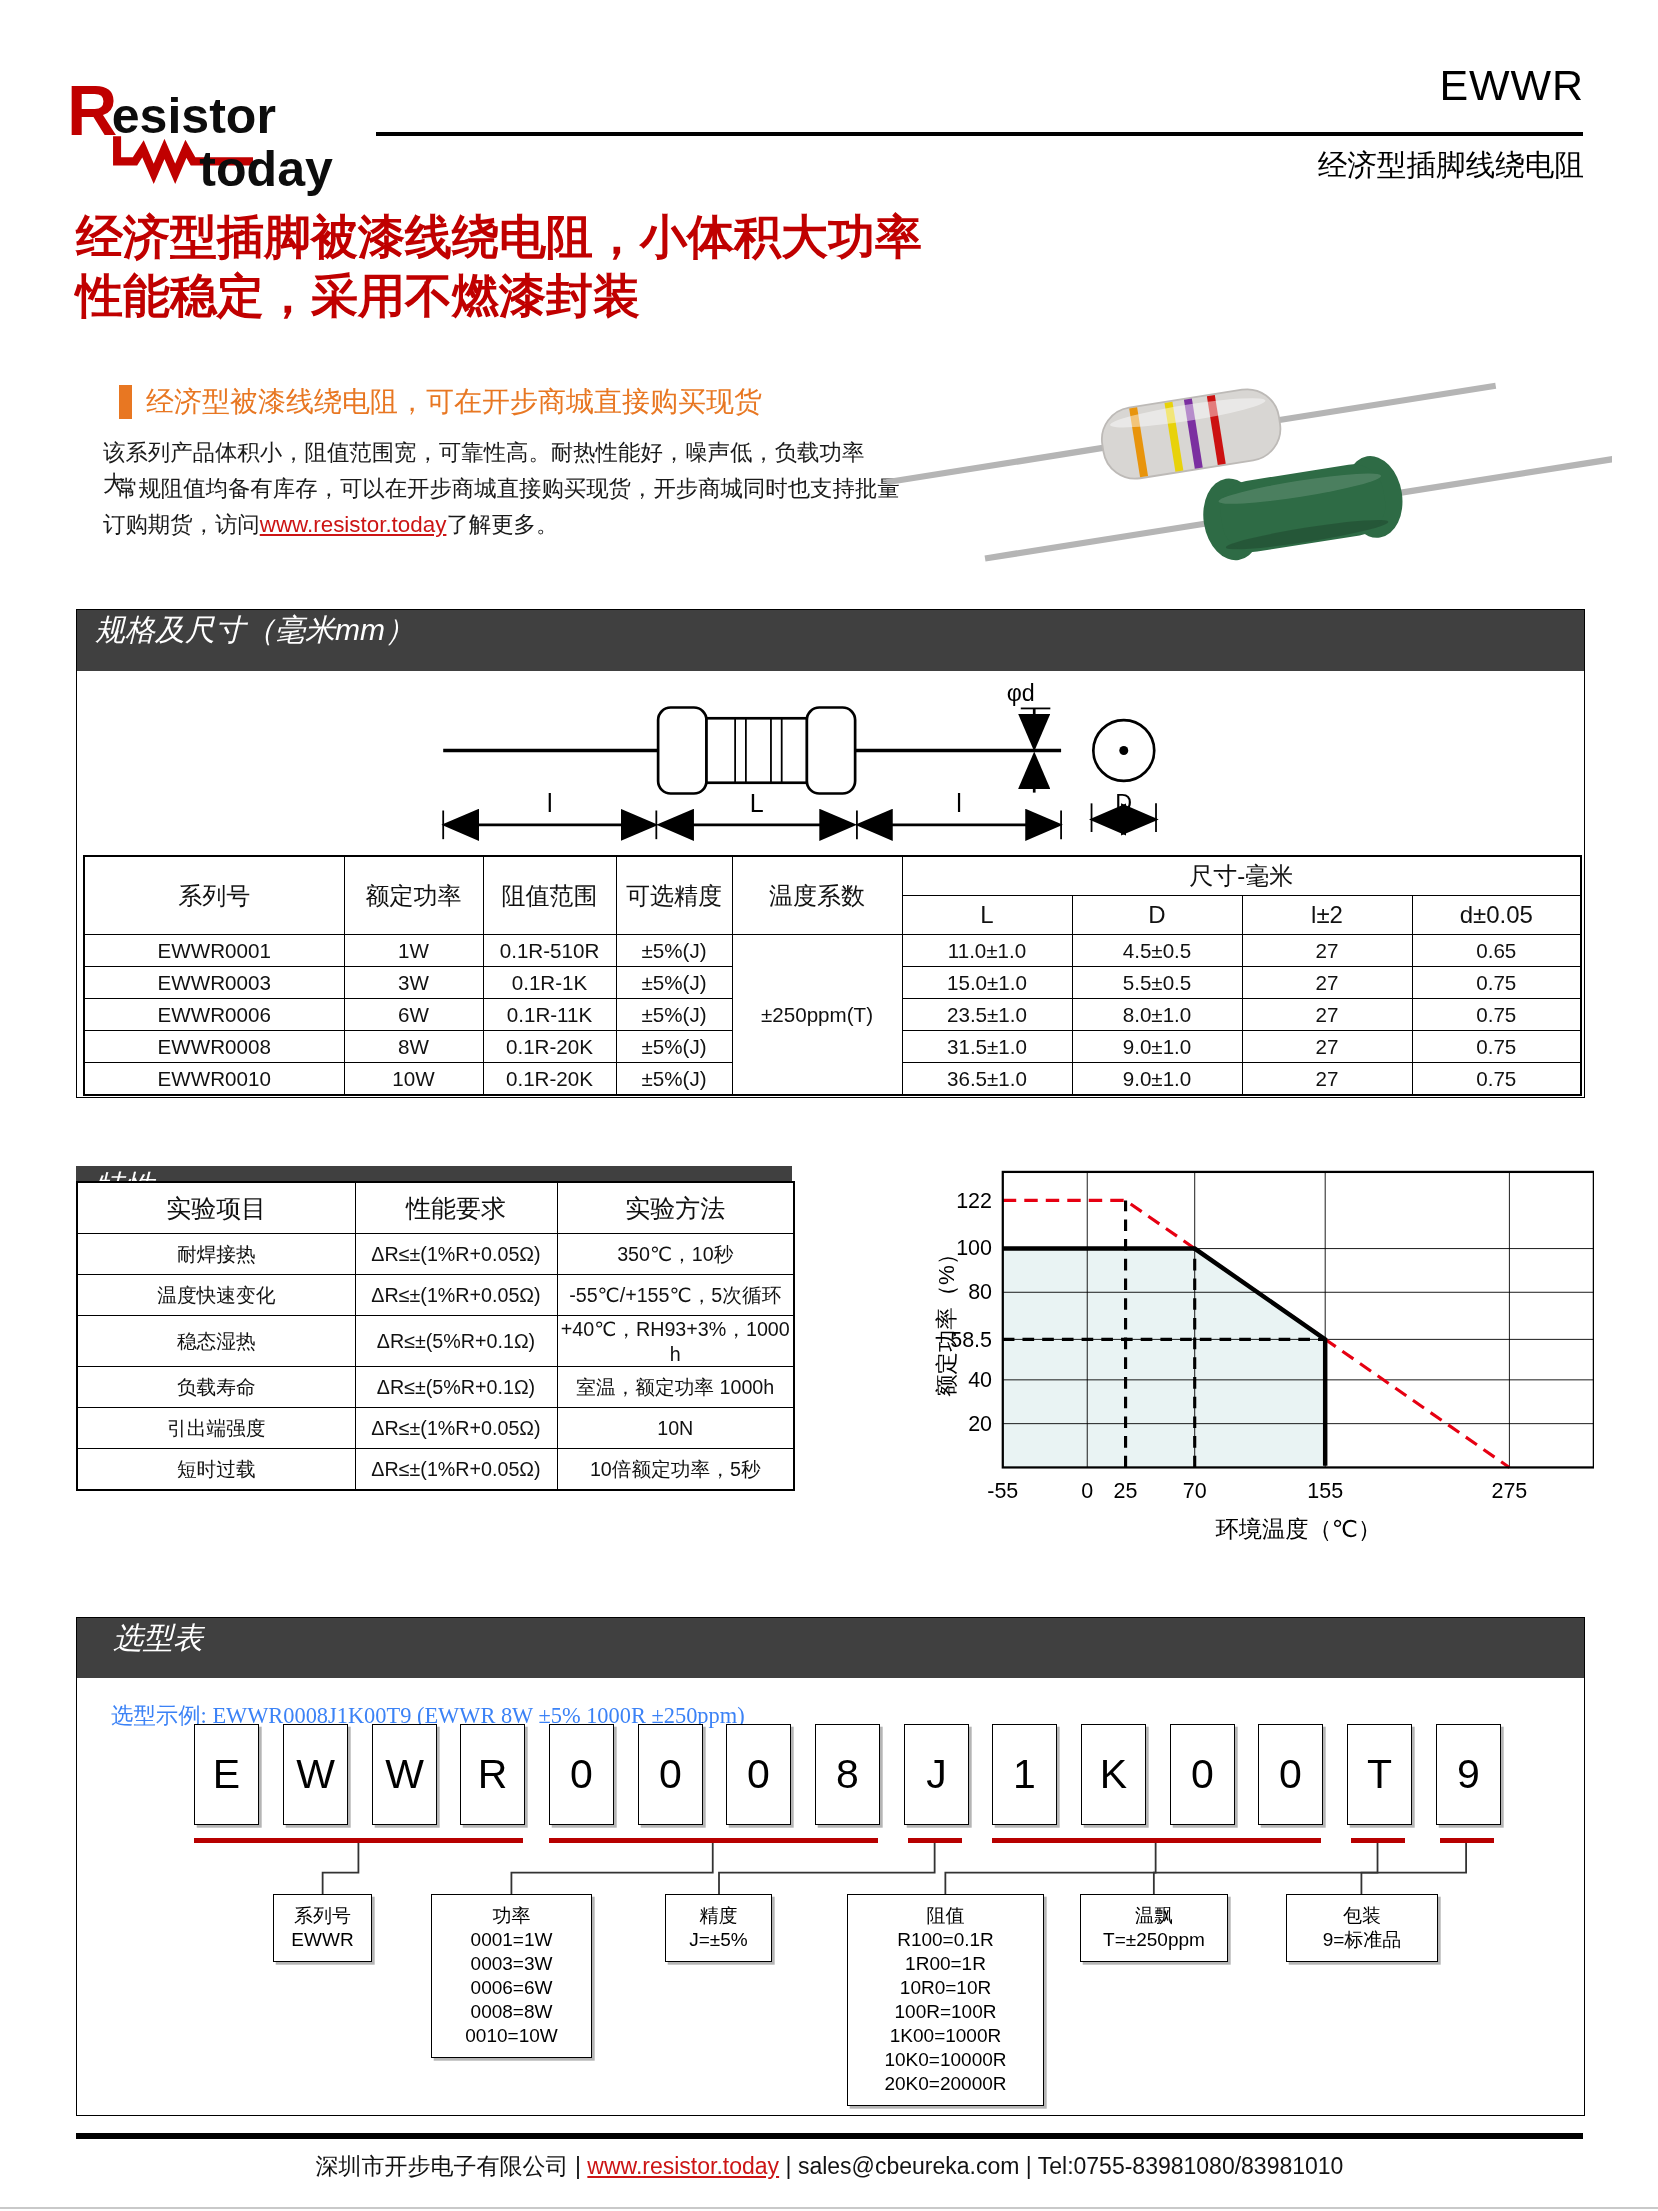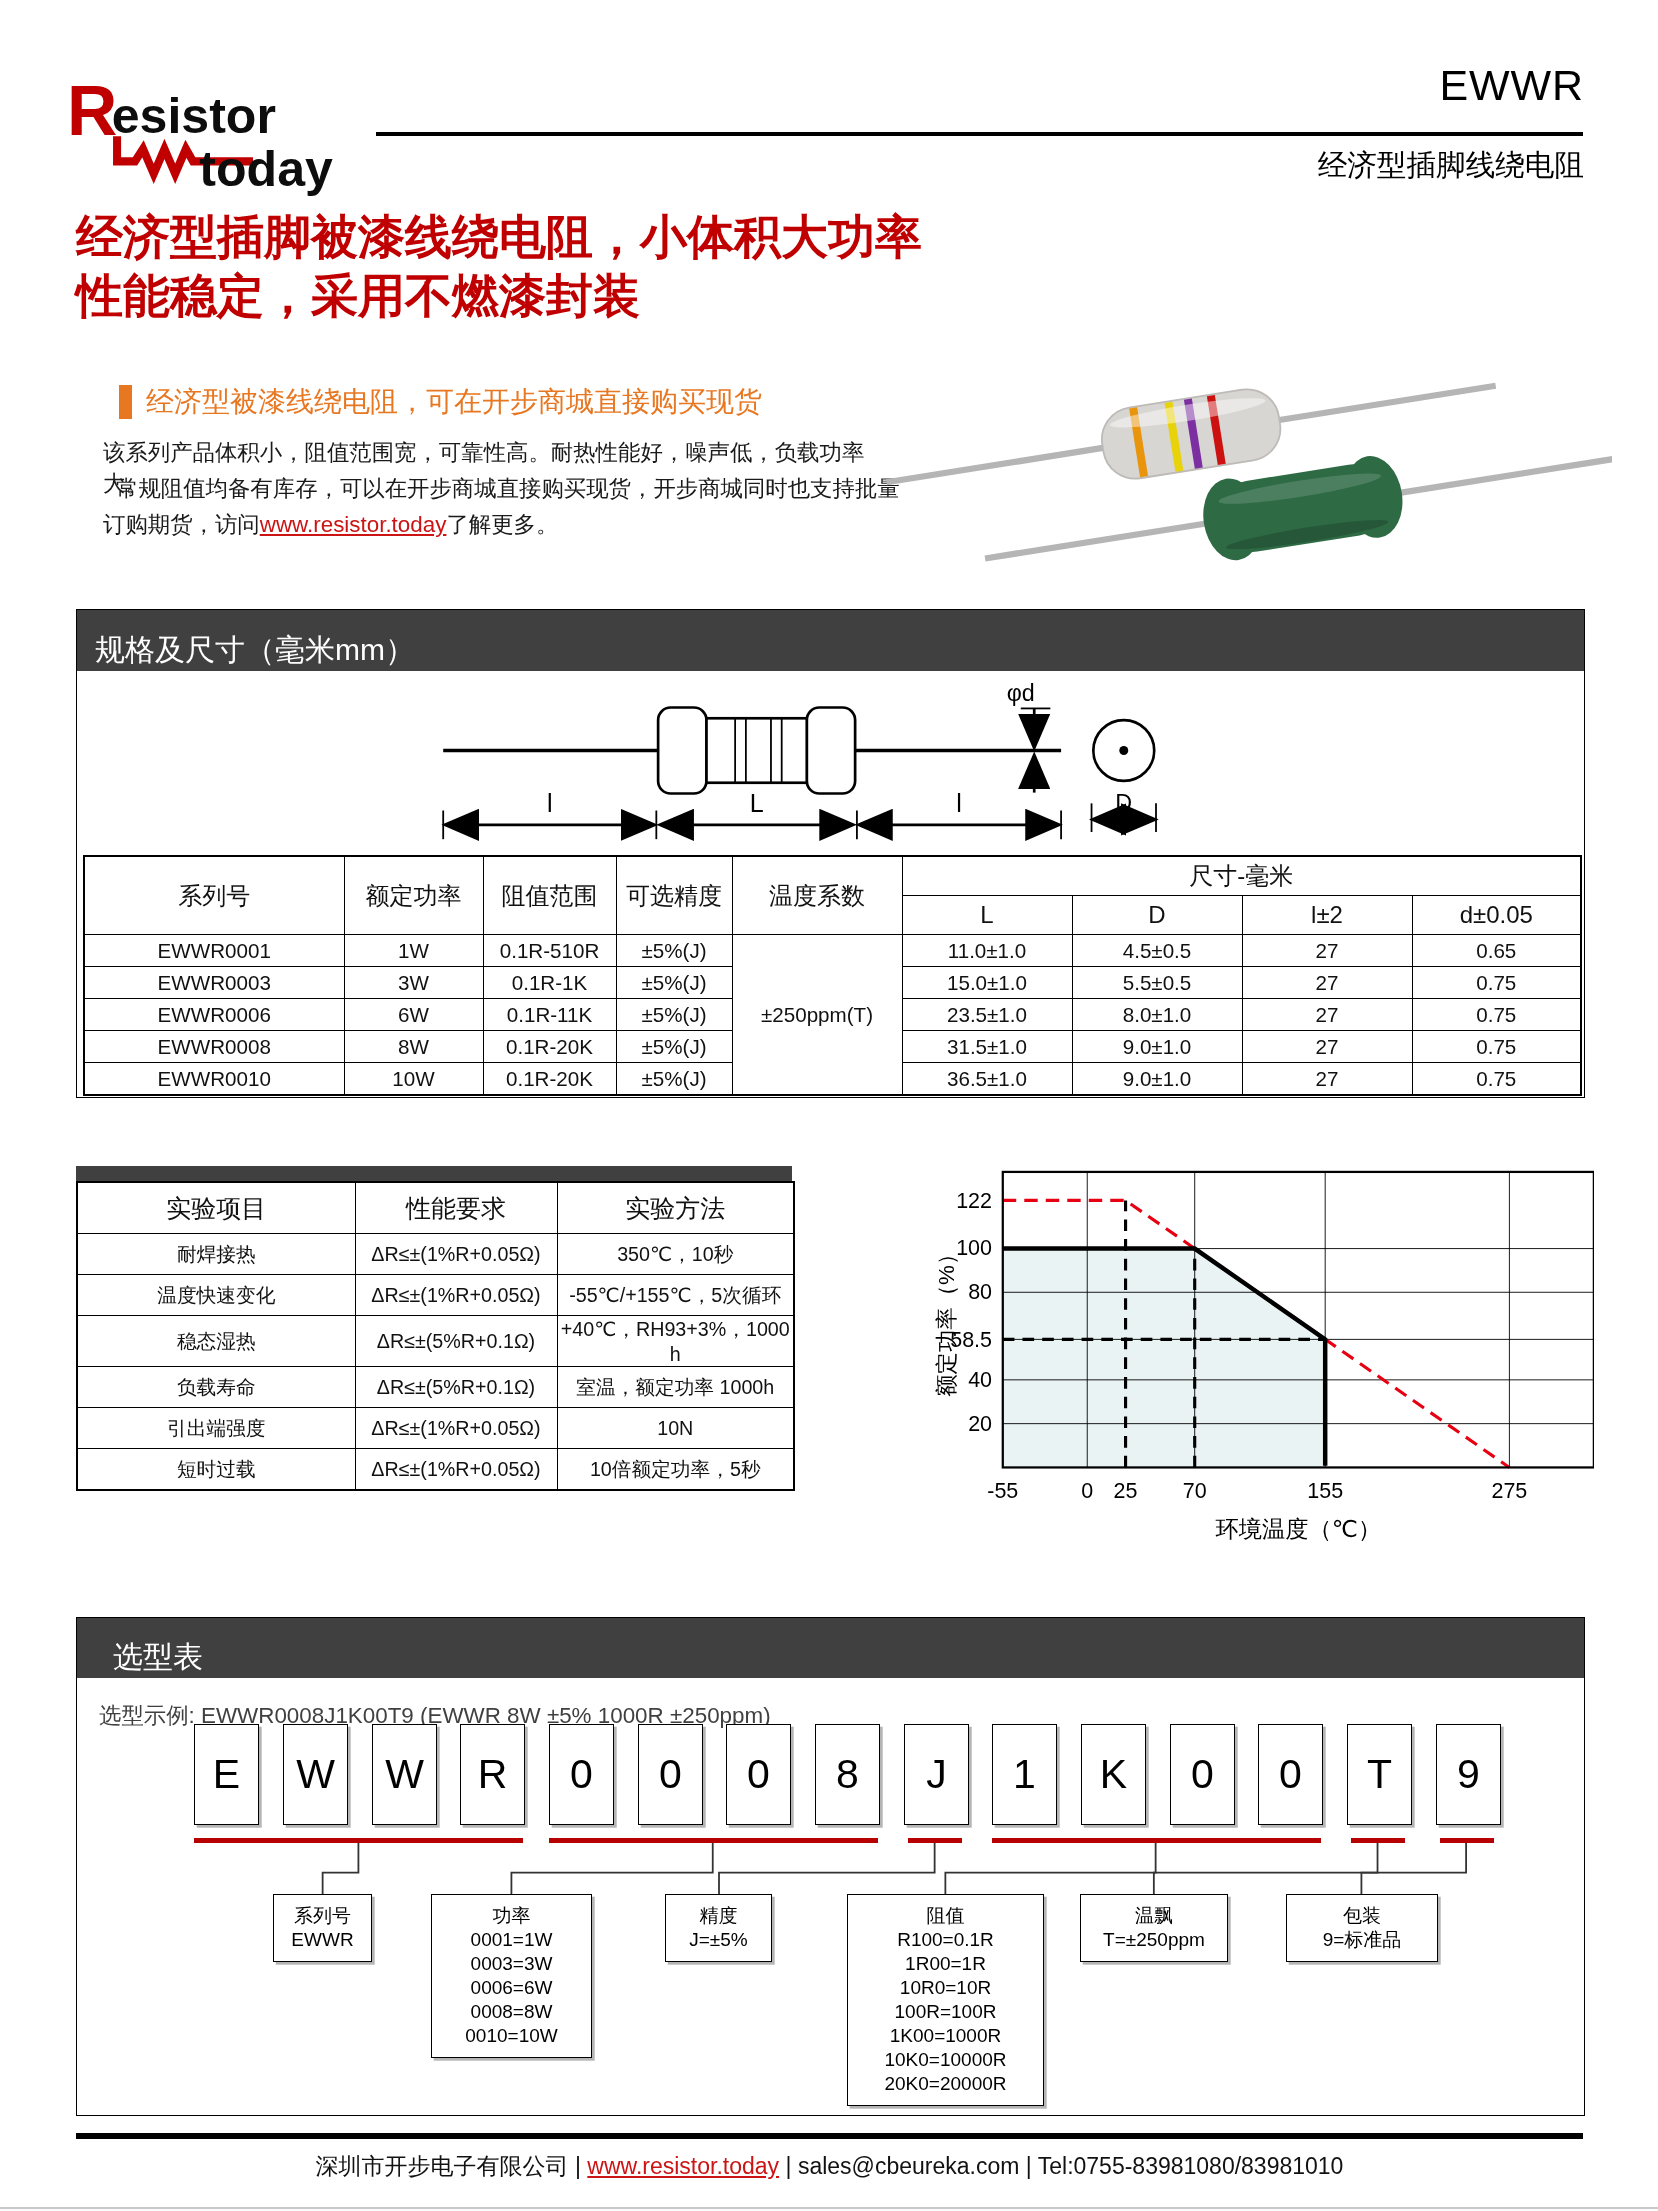--- a/index.html
+++ b/index.html
@@ -14,21 +14,21 @@
   .main-title{position:absolute;left:76px;width:1079px;text-align:left;
               font-size:47px;font-weight:bold;color:#c00000;}
   
   #intro-bar{position:absolute;left:119px;top:385px;width:12.5px;height:34px;background:#e87722;}
   #intro-heading{position:absolute;left:146px;top:383px;font-size:28px;color:#e87722;}
   .intro-line{position:absolute;left:103px;width:806px;font-size:22.4px;color:#1a1a1a;}
   a.doc-link{color:#cc1414;text-decoration:underline;cursor:pointer;}
   
   .section-box{position:absolute;border:1.8px solid #000;background:#fff;}
   .section-bar{position:absolute;left:0;top:0;width:100%;background:#404040;color:#fff;
-               font-size:30px;display:flex;align-items:flex-end;box-sizing:border-box;padding-left:18px;}
+               font-size:30px;display:flex;align-items:flex-start;box-sizing:border-box;padding-left:18px;font-style:italic;}
   
   table.doc-table{position:absolute;border-collapse:collapse;table-layout:fixed;background:#fff;}
   table.doc-table th, table.doc-table td{border:1.8px solid #000;text-align:center;vertical-align:middle;
       font-weight:400;padding:0 1.8px;}
   table#spec-table{left:83px;top:855px;width:1497px;border:2.7px solid #000;}
   table#spec-table th{font-size:24px;height:38px;}
   table#spec-table td{font-size:20.6px;height:31px;}
   table#char-table{left:76px;top:1181px;width:716px;border:2.7px solid #000;}
   table#char-table th{font-size:25px;height:50px;}
   table#char-table td{font-size:19.7px;height:40px;}
@@ -324,21 +324,21 @@
     <text transform="translate(26,185) rotate(-90)" font-size="25" text-anchor="middle" fill="#000">额定功率（%）</text>
     <text x="410" y="428" font-size="26" text-anchor="middle" fill="#000">环境温度（℃）</text>
   </svg>
 
   <div class="section-box" style="left:76px;top:1617px;width:1507px;height:497px;">
     <div class="section-bar" style="height:60px;padding-left:36px;">
       <span>选型表</span>
     </div>
   </div>
 
-  <div class="abs" style="left:99px;top:1700px;font-size:22.4px;color:#404040;">选型示例: EWWR0008J1K00T9 (EWWR  8W  ±5%  1000R  ±250ppm)</div>
+  <div class="abs" style="left:111px;top:1700px;font-size:22.4px;color:#3b82f6;font-family:Liberation Serif, serif;">选型示例: EWWR0008J1K00T9 (EWWR  8W  ±5%  1000R  ±250ppm)</div>
 
   <div class="code-box" style="left:194px;">E</div>
   <div class="code-box" style="left:283px;">W</div>
   <div class="code-box" style="left:372px;">W</div>
   <div class="code-box" style="left:460px;">R</div>
   <div class="code-box" style="left:549px;">0</div>
   <div class="code-box" style="left:638px;">0</div>
   <div class="code-box" style="left:726px;">0</div>
   <div class="code-box" style="left:815px;">8</div>
   <div class="code-box" style="left:904px;">J</div>

